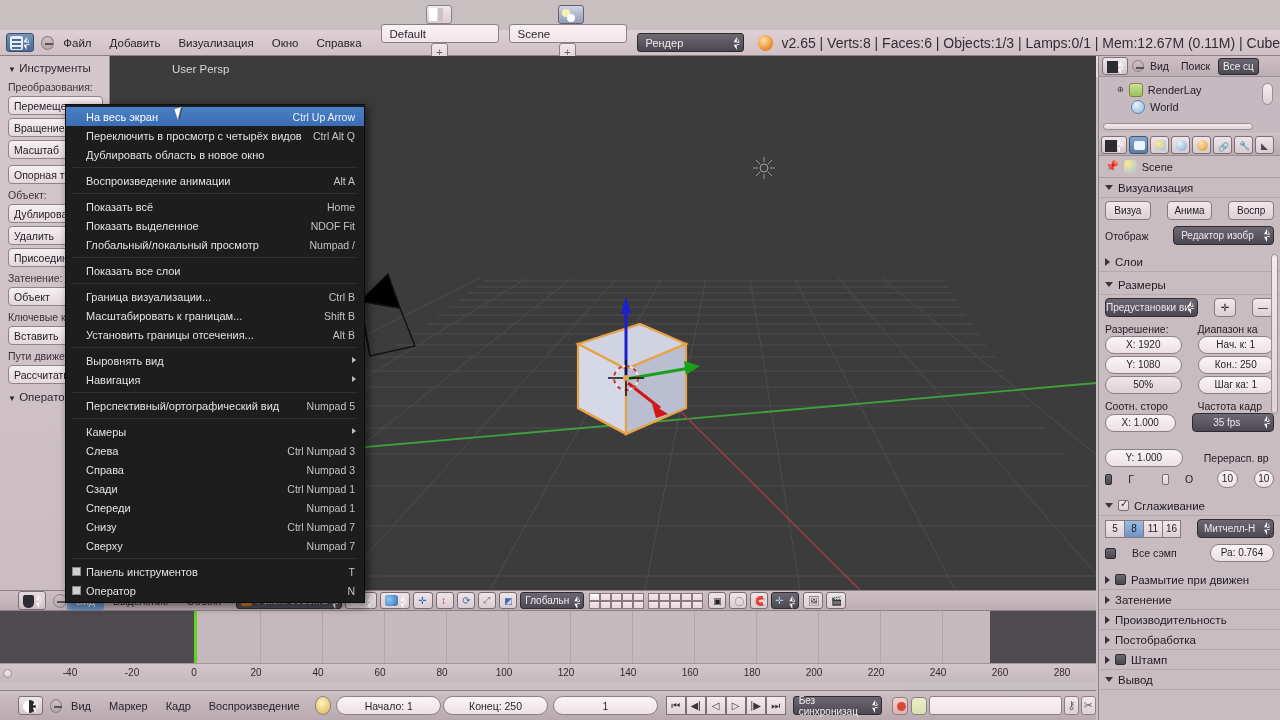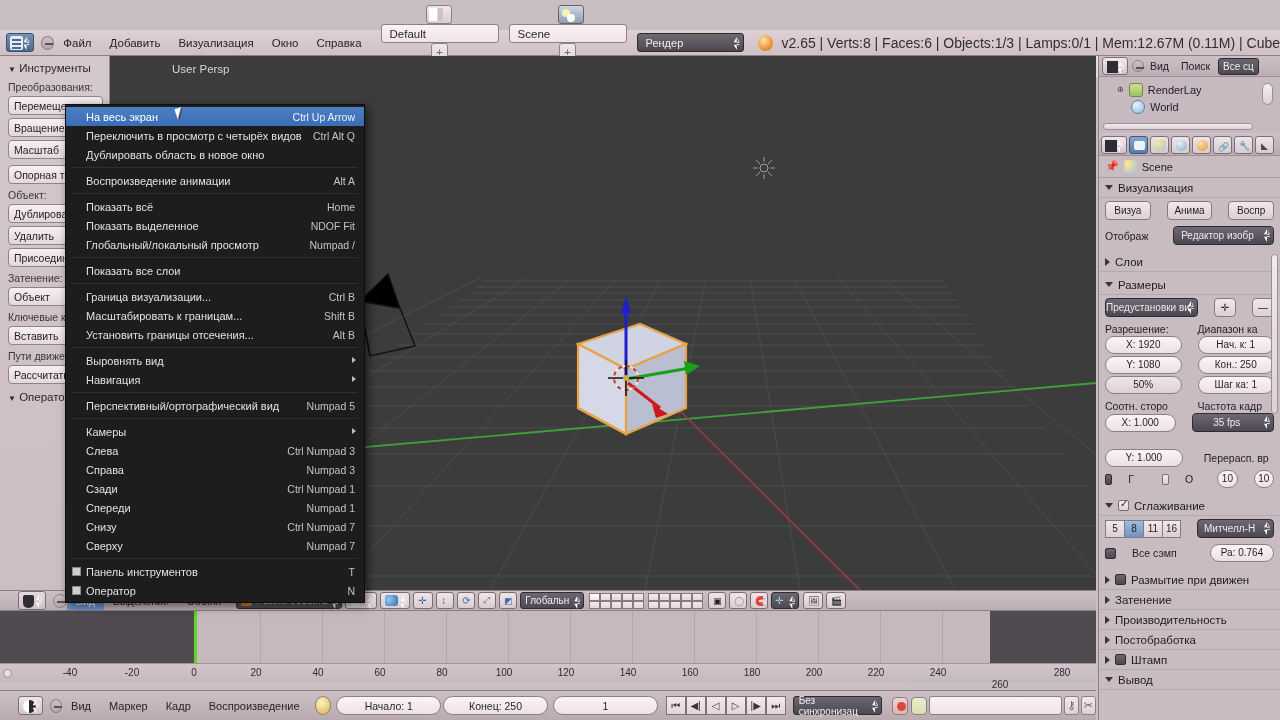--- a/index.html
+++ b/index.html
@@ -589,21 +589,21 @@
         <div class="tl-tick" style="left: 380px;">60</div>
         <div class="tl-tick" style="left: 442px;">80</div>
         <div class="tl-tick" style="left: 504px;">100</div>
         <div class="tl-tick" style="left: 566px;">120</div>
         <div class="tl-tick" style="left: 628px;">140</div>
         <div class="tl-tick" style="left: 690px;">160</div>
         <div class="tl-tick" style="left: 752px;">180</div>
         <div class="tl-tick" style="left: 814px;">200</div>
         <div class="tl-tick" style="left: 876px;">220</div>
         <div class="tl-tick" style="left: 938px;">240</div>
-        <div class="tl-tick" style="left: 1000px; margin-top: 12px;">260</div>
+        <div class="tl-tick" style="left: 1000px;">260</div>
         <div class="tl-tick" style="left: 1062px;">280</div>
         <div style="position: absolute; left: 3px; top: 5px; width: 9px; height: 9px; border-radius: 50%; background: linear-gradient(rgb(242, 234, 237), rgb(221, 208, 213)); border: 1px solid rgb(154, 143, 149);"></div>
       </div>
   </div>
 
   <div class="tl-footer">
     <div class="ed-sel" style="margin-left:18px;background:linear-gradient(#efe6ea,#d4c5cb);border-color:#7b7077;">
       <div style="position:absolute;left:4px;top:3px;width:13px;height:13px;border-radius:50%;background:linear-gradient(90deg,#fff 50%,#2d2930 50%);"></div>
       <div class="arrows"></div>
     </div>

